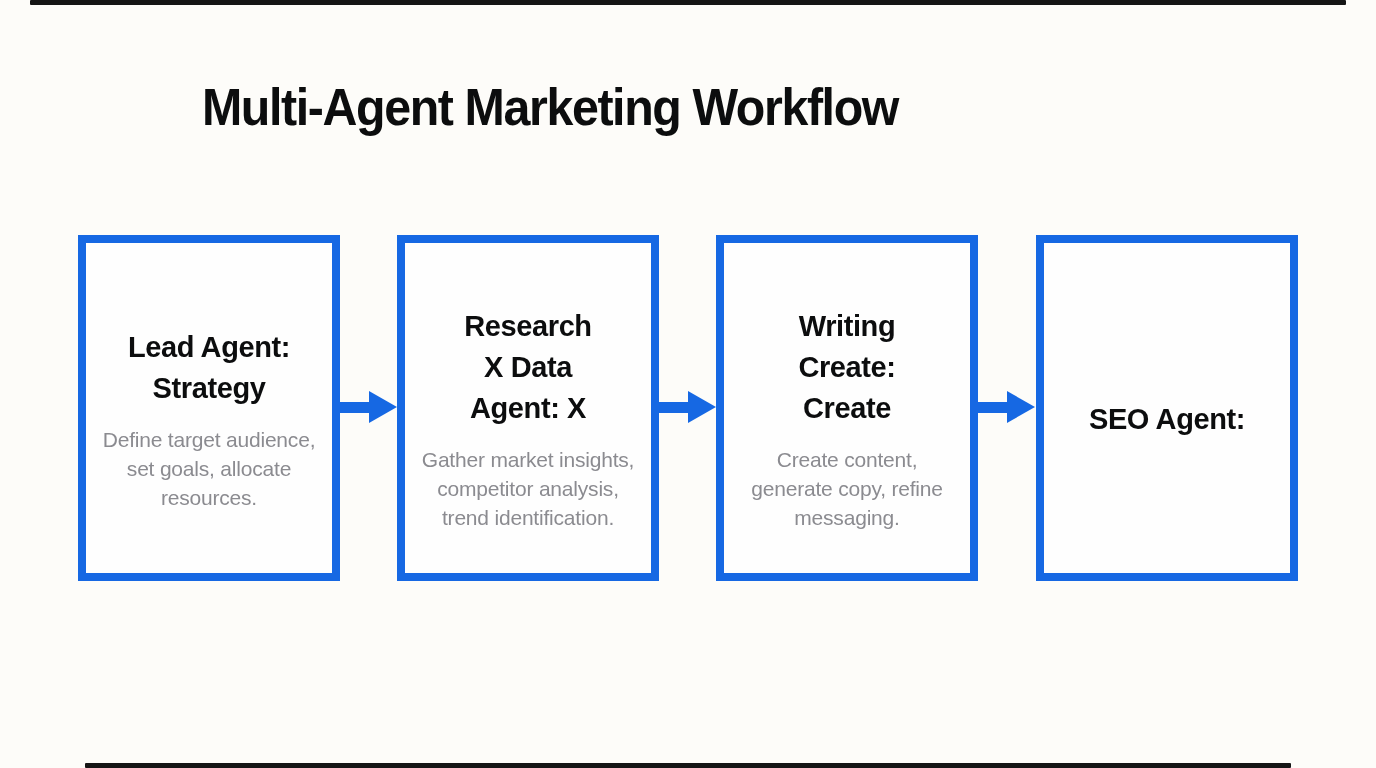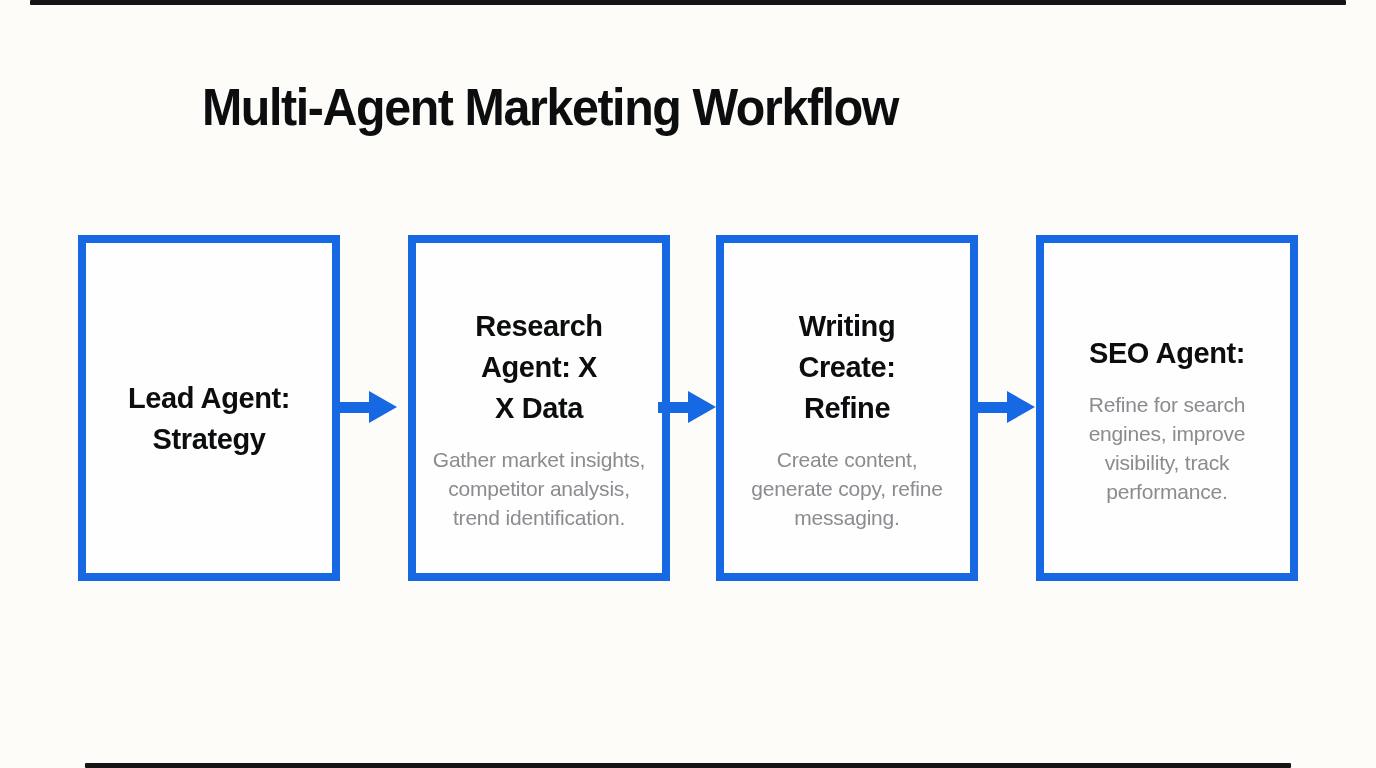--- a/index.html
+++ b/index.html
@@ -43,21 +43,21 @@
     top:235px;
     width:262px;height:346px;
     background:var(--box-bg);
     border:8px solid var(--accent-blue);
     display:flex;flex-direction:column;
     justify-content:center;align-items:center;
     text-align:center;
     padding:22px 10px 0 10px;
   }
   .step.s0{left:78px;}
-  .step.s1{left:408px;}
+  .step.s1{left:397px;}
   .step.s2{left:716px;}
   .step.s3{left:1036px;align-items:center;}
   .step-title{
     font-size:29px;line-height:41px;
     font-weight:700;
     color:var(--title-text);
     letter-spacing:-0.4px;
   }
   .step-desc{
     margin-top:16px;
@@ -94,59 +94,59 @@
 
   <h1 class="title">Multi-Agent Marketing Workflow</h1>
 
   <div>
 
     <section class="step s0">
       <div class="step-title">
         <div>Lead Agent:</div>
         <div>Strategy</div>
       </div>
+      <p class="step-desc">Define target audience, set goals, allocate resources.</p>
     </section>
 
     <div class="arrow a0">
       <div class="arrow-shaft"></div>
       <div class="arrow-head"></div>
     </div>
 
     <section class="step s1">
       <div class="step-title">
         <div>Research</div>
+        <div>X Data</div>
         <div>Agent: X</div>
-        <div>X Data</div>
       </div>
       <p class="step-desc">Gather market insights, competitor analysis, trend identification.</p>
     </section>
 
     <div class="arrow a1">
       <div class="arrow-shaft"></div>
       <div class="arrow-head"></div>
     </div>
 
     <section class="step s2">
       <div class="step-title">
         <div>Writing</div>
         <div>Create:</div>
-        <div>Refine</div>
+        <div>Create</div>
       </div>
       <p class="step-desc">Create content, generate copy, refine messaging.</p>
     </section>
 
     <div class="arrow a2">
       <div class="arrow-shaft"></div>
       <div class="arrow-head"></div>
     </div>
 
     <section class="step s3">
       <div class="step-title">
         <div>SEO Agent:</div>
       </div>
-      <p class="step-desc">Refine for search engines, improve visibility, track performance.</p>
     </section>
 
   </div>
 
   <div class="edge-bar bottom"></div>
 
 </div>
 
 </body></html>

